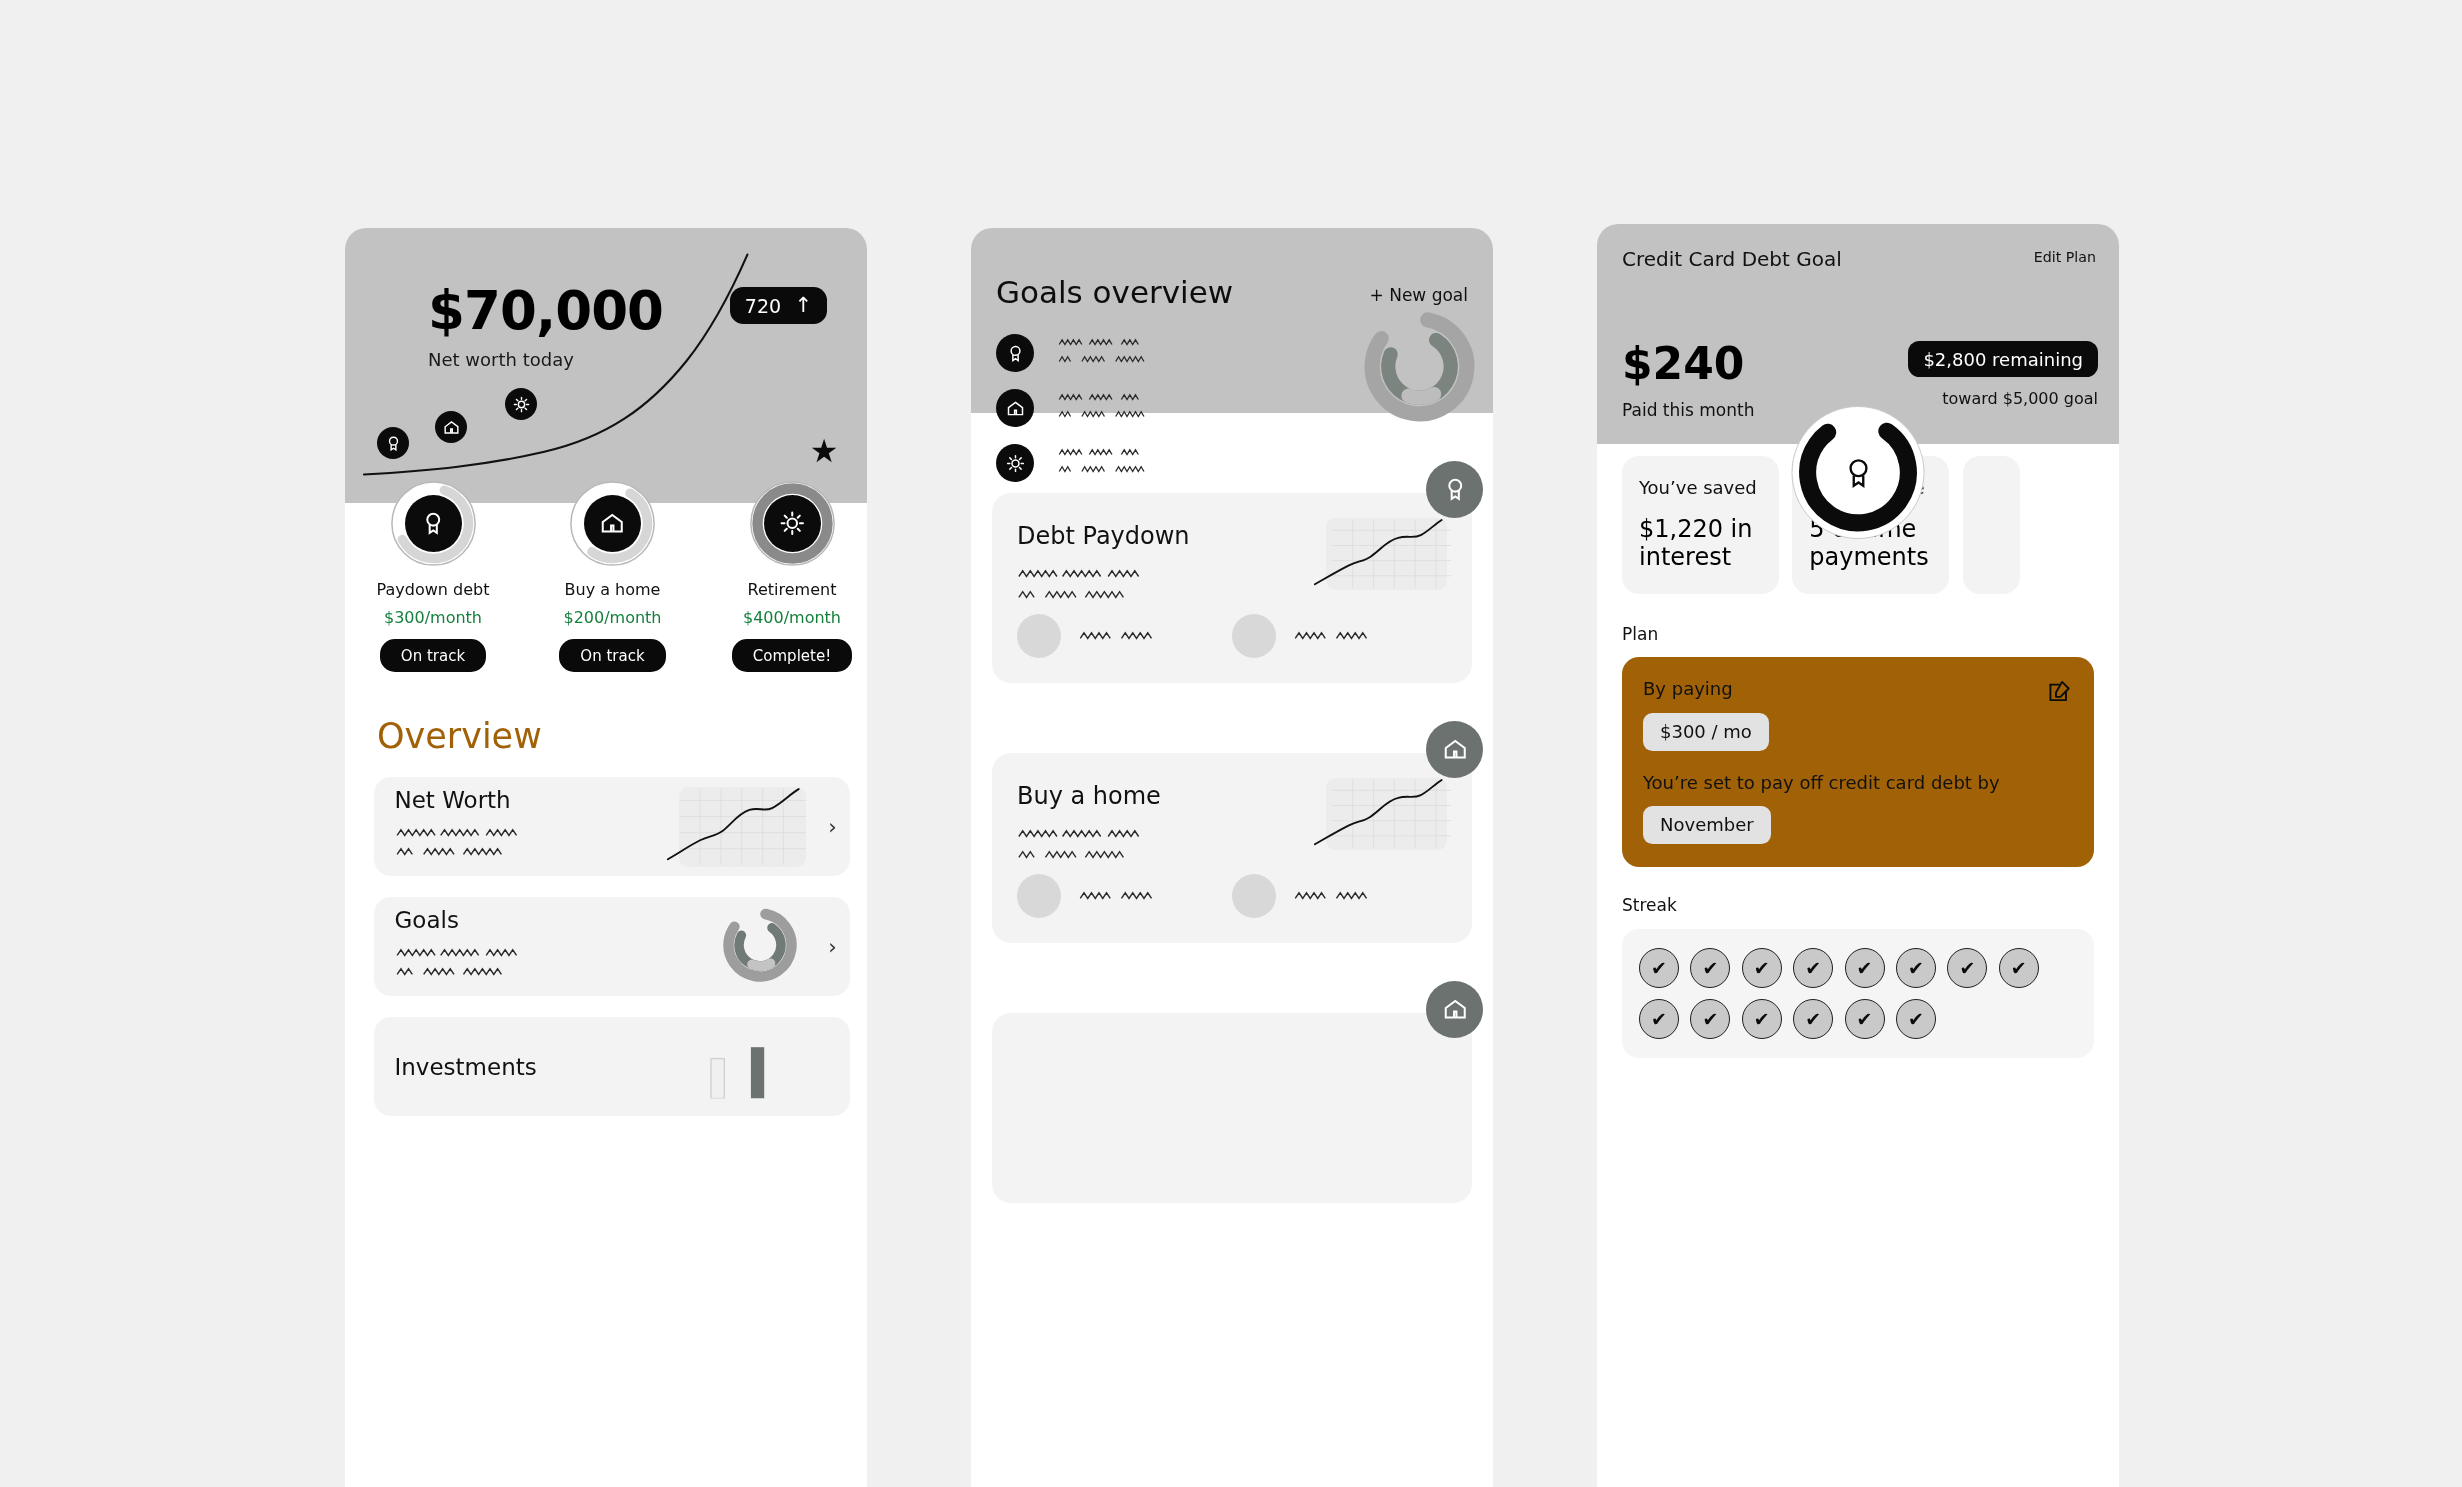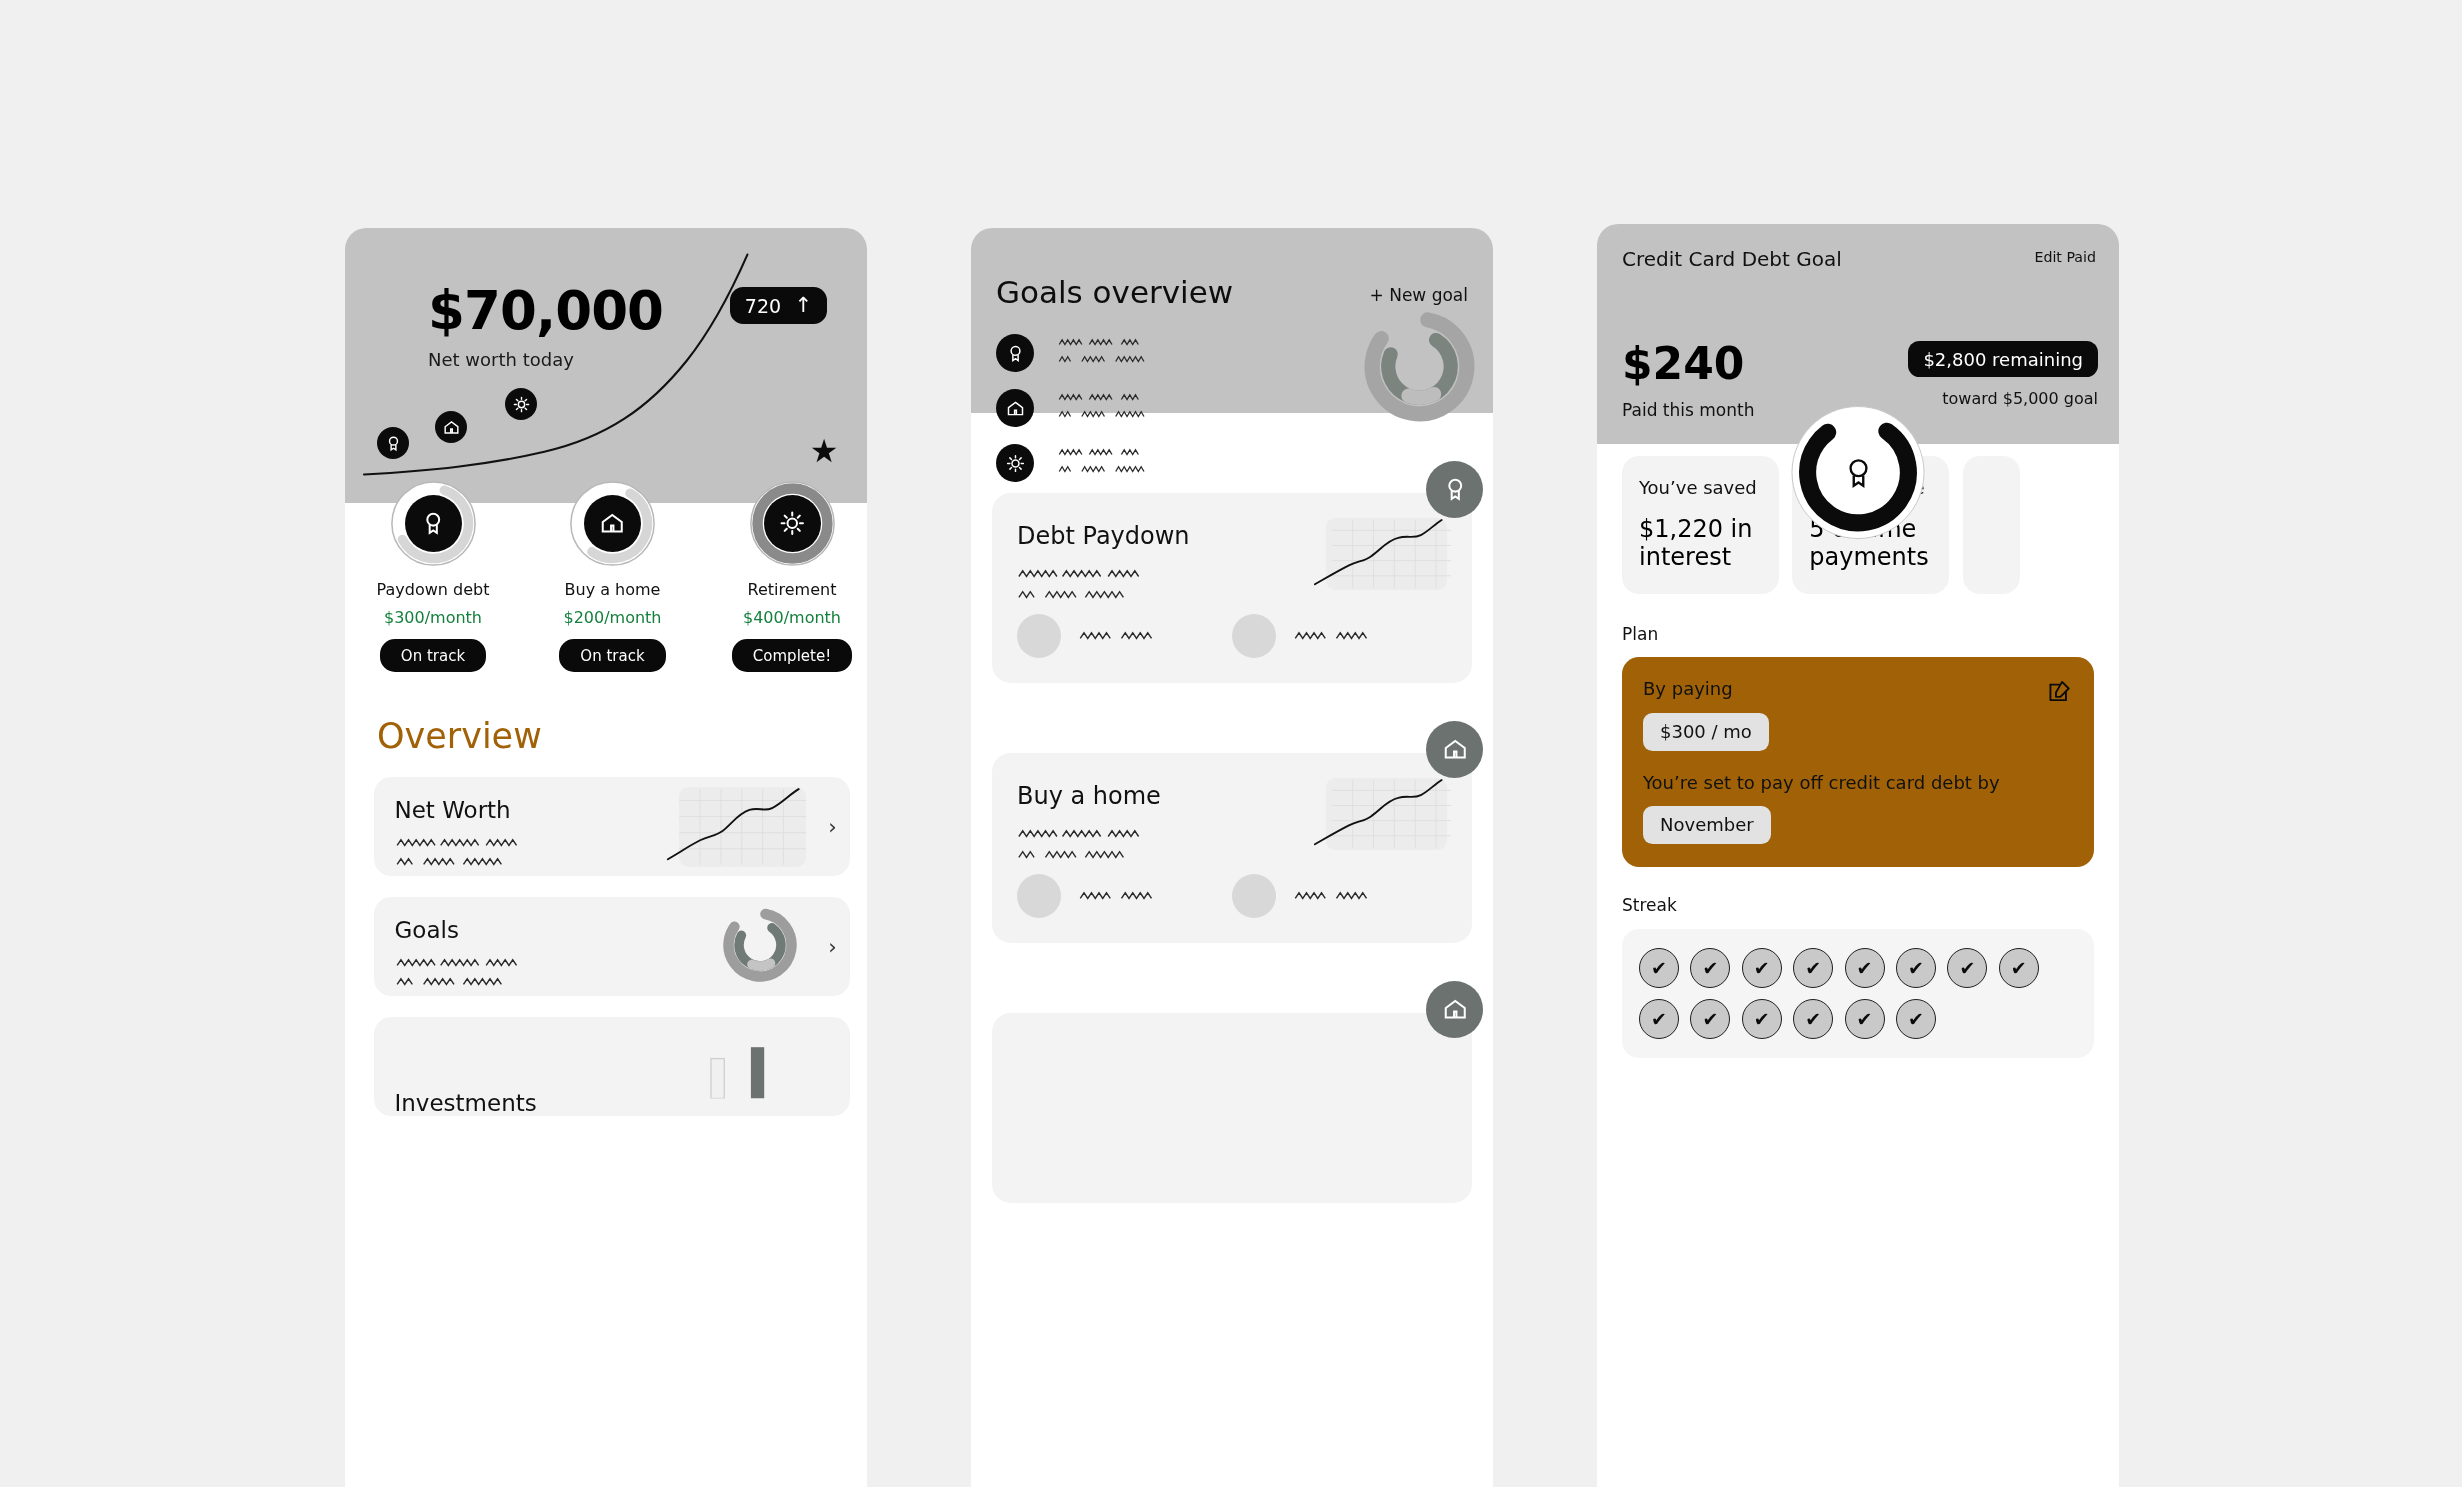--- a/index.html
+++ b/index.html
@@ -88,21 +88,21 @@
   }
 
   
   .section-title { font-size: 35px; color: #a16207; }
   #overview-heading { margin: 44px 0 0 32px; }
   .ov-card {
     margin: 21px 17px 0 28.5px;
     background: #f3f3f3;
     border-radius: 17px;
     height: 99px;
-    display: flex; align-items: flex-end;
+    display: flex; align-items: center;
     position: relative;
     padding: 0 21px 0 21px;
   }
   .ov-left { flex: 0 0 auto; }
   .ov-title { font-size: 23px; color: #111; }
   .squiggle-block { margin-top: 13.3px; }
   .ov-visual { position: absolute; right: 44px; top: 50%; transform: translateY(-50%); }
   .chev { position: absolute; right: 13.3px; top: 50%; transform: translateY(-50%); font-size: 21px; color: #333; }
   .mini-chart {
     width: 127px; height: 80px;
@@ -539,21 +539,21 @@
         </div>
         <div class="goal-card-title"></div>
       </div>
     </div>
   </div>
 
   <div class="panel" id="panel-detail">
 
     <div class="hero">
       <div class="detail-head-title">Credit Card Debt Goal</div>
-      <div class="edit-plan">Edit Paid</div>
+      <div class="edit-plan">Edit Plan</div>
     </div>
 
     <div class="detail-hero-body">
       <div class="paid-amount">$240</div>
       <div class="paid-label">Paid this month</div>
       <div class="remaining-pill">$2,800 remaining</div>
       <div class="toward-label">toward $5,000 goal</div>
     </div>
 
     <div class="big-ring">

